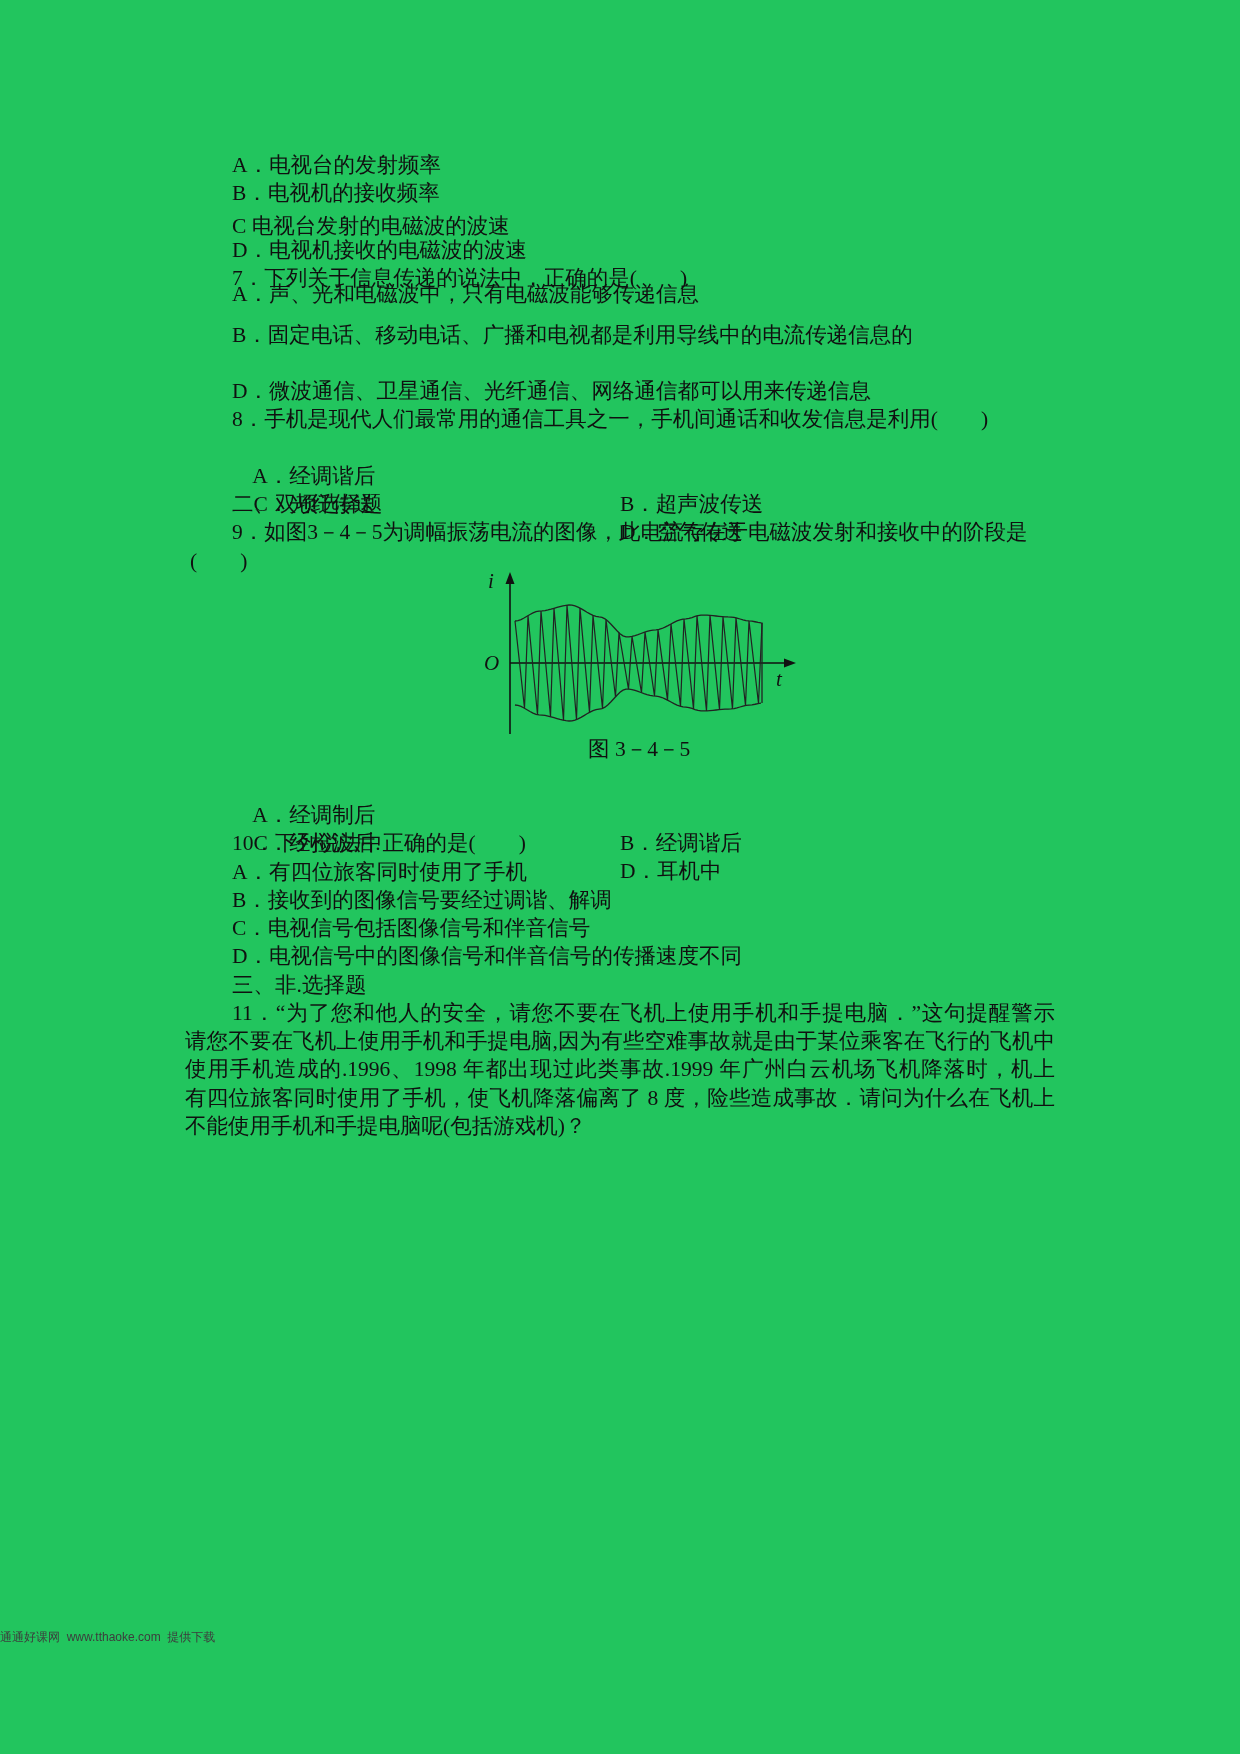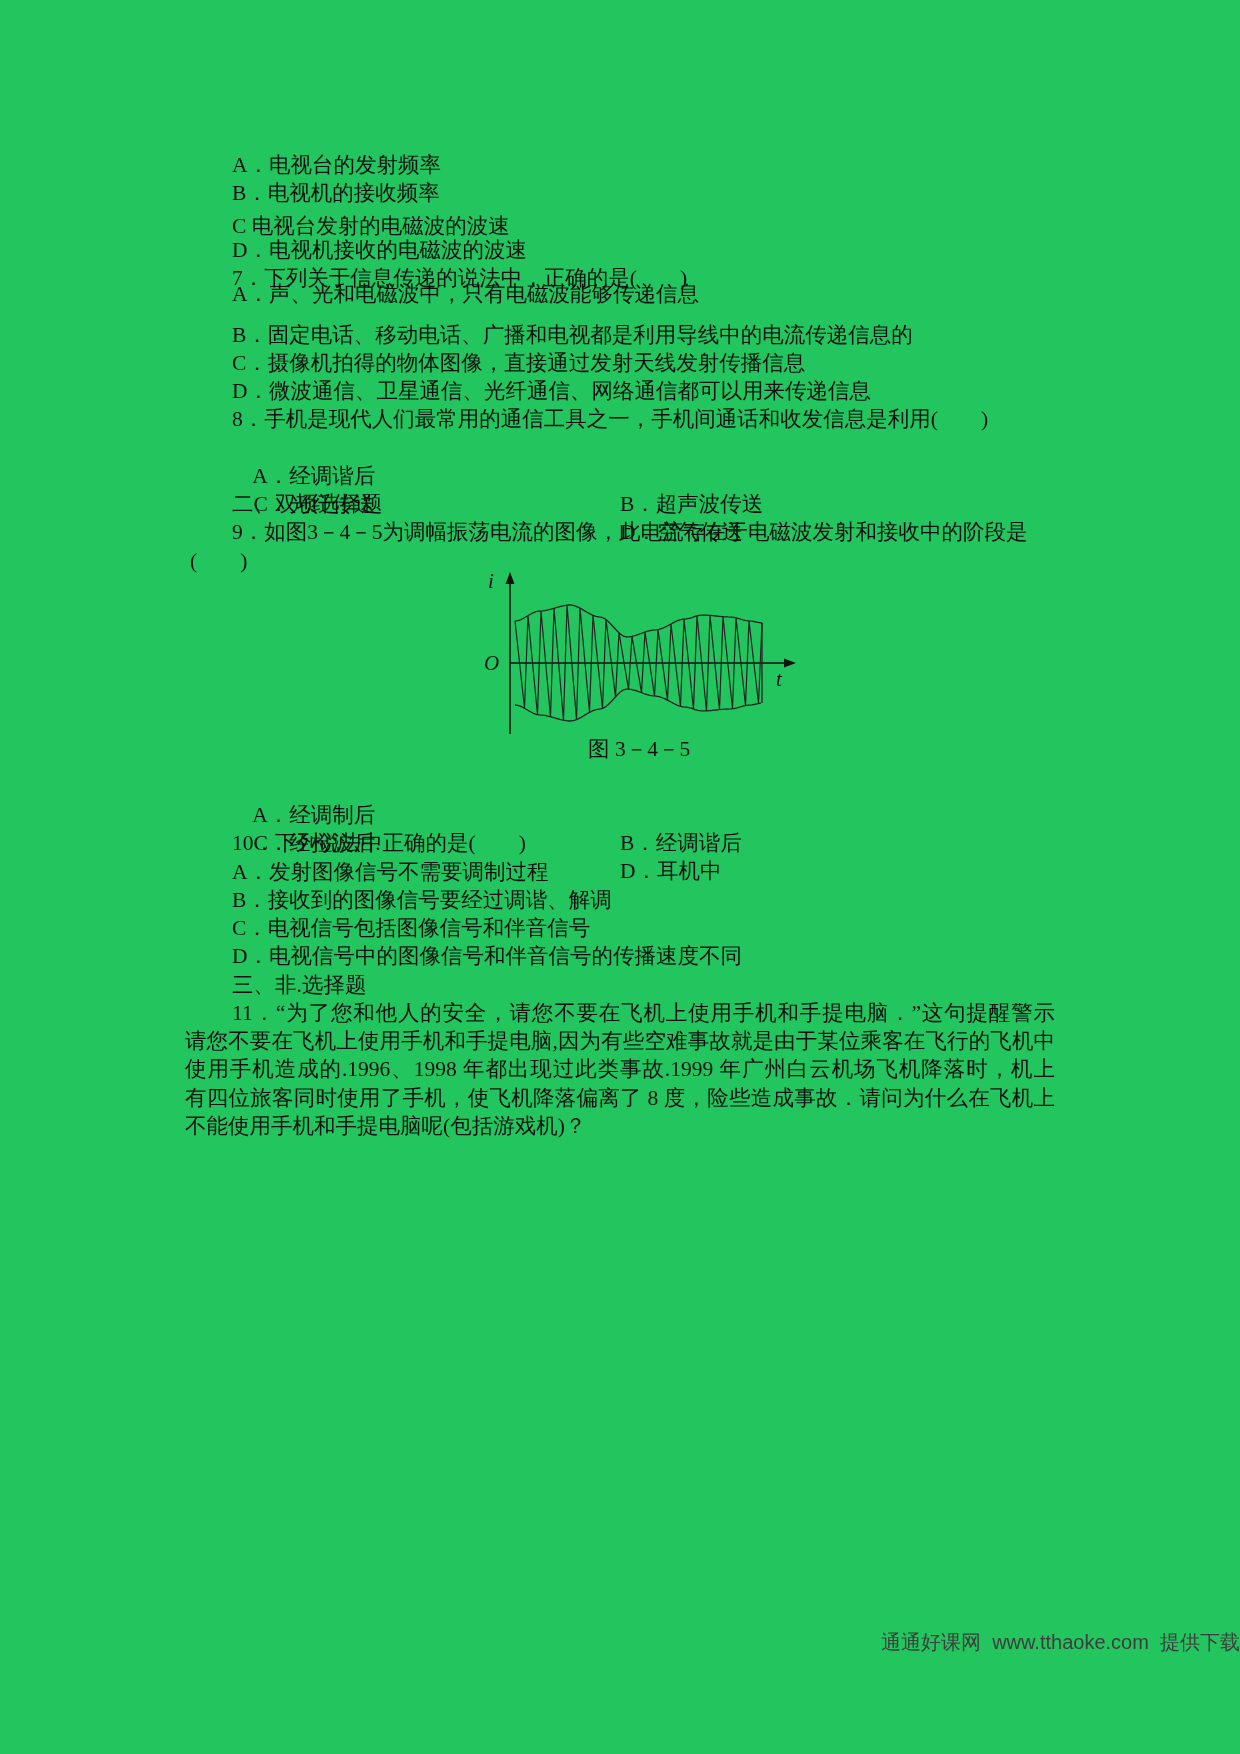--- a/index.html
+++ b/index.html
@@ -51,22 +51,22 @@
     left: 588px;
     top: 735px;
     line-height: 28px;
     white-space: pre;
   }
   .footer {
     position: absolute;
     left: 0;
     top: 1629px;
     width: 100%;
-    text-align: right;
-    font-size: 20px;
+    text-align: left;
+    font-size: 12px;
     color: #3d3d3d;
     white-space: pre;
     font-family: "Liberation Sans", "DejaVu Sans", sans-serif;
   }
   svg text {
     font-family: "Liberation Serif", "DejaVu Serif", serif;
     font-style: italic;
     font-size: 21px;
     fill: #111;
   }
@@ -77,21 +77,20 @@
 <div class="page">
 
   <div class="line" style="top:151px">A．电视台的发射频率</div>
   <div class="line" style="top:179px">B．电视机的接收频率</div>
   <div class="line" style="top:212px">C 电视台发射的电磁波的波速</div>
   <div class="line" style="top:236px">D．电视机接收的电磁波的波速</div>
 
   <div class="line" style="top:264px">7．下列关于信息传递的说法中，正确的是(　　)</div>
   <div class="line" style="top:280px">A．声、光和电磁波中，只有电磁波能够传递信息</div>
   <div class="line" style="top:321px">B．固定电话、移动电话、广播和电视都是利用导线中的电流传递信息的</div>
-  <div class="line" style="top:349px">C．摄像机拍得的物体图像，直接通过发射天线发射传播信息</div>
   <div class="line" style="top:377px">D．微波通信、卫星通信、光纤通信、网络通信都可以用来传递信息</div>
 
   <div class="line" style="top:405px">8．手机是现代人们最常用的通信工具之一，手机间通话和收发信息是利用(　　)</div>
   <div class="line" style="top:434px; right:0">
     <span>A．经调谐后</span>
     <span class="col2">B．超声波传送</span>
   </div>
   <div class="line" style="top:462px; right:0">
     <span>C．光纤传送</span>
     <span class="col2">D．空气传送</span>
@@ -124,21 +123,21 @@
   <div class="line" style="top:773px; right:0">
     <span>A．经调制后</span>
     <span class="col2">B．经调谐后</span>
   </div>
   <div class="line" style="top:801px; right:0">
     <span>C．经检波后.</span>
     <span class="col2">D．耳机中</span>
   </div>
 
   <div class="line" style="top:829px">10．下列说法中正确的是(　　)</div>
-  <div class="line" style="top:858px">A．发射图像信号不需要调制过程</div>
+  <div class="line" style="top:858px">A．有四位旅客同时使用了手机</div>
   <div class="line" style="top:886px">B．接收到的图像信号要经过调谐、解调</div>
   <div class="line" style="top:914px">C．电视信号包括图像信号和伴音信号</div>
   <div class="line" style="top:942px">D．电视信号中的图像信号和伴音信号的传播速度不同</div>
 
   <div class="line" style="top:971px">三、非.选择题</div>
 
   <div class="para-line indent justify" style="top:999px">11．“为了您和他人的安全，请您不要在飞机上使用手机和手提电脑．”这句提醒警示</div>
   <div class="para-line justify" style="top:1027px">请您不要在飞机上使用手机和手提电脑,因为有些空难事故就是由于某位乘客在飞行的飞机中</div>
   <div class="para-line justify" style="top:1055px">使用手机造成的.1996、1998 年都出现过此类事故.1999 年广州白云机场飞机降落时，机上</div>
   <div class="para-line justify" style="top:1084px">有四位旅客同时使用了手机，使飞机降落偏离了 8 度，险些造成事故．请问为什么在飞机上</div>

